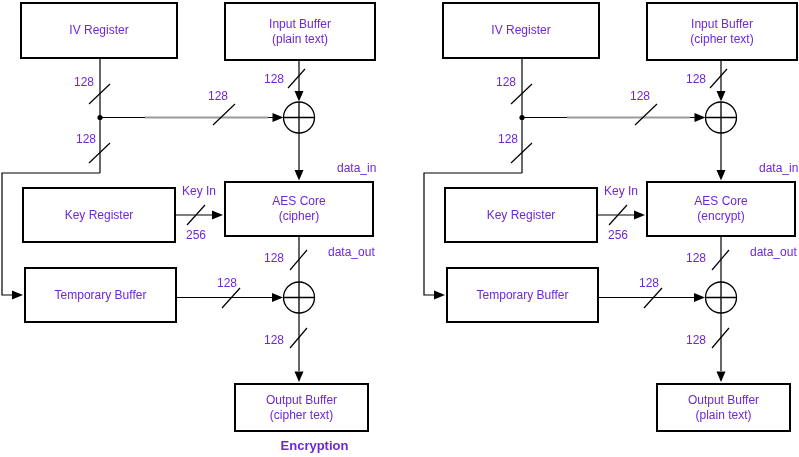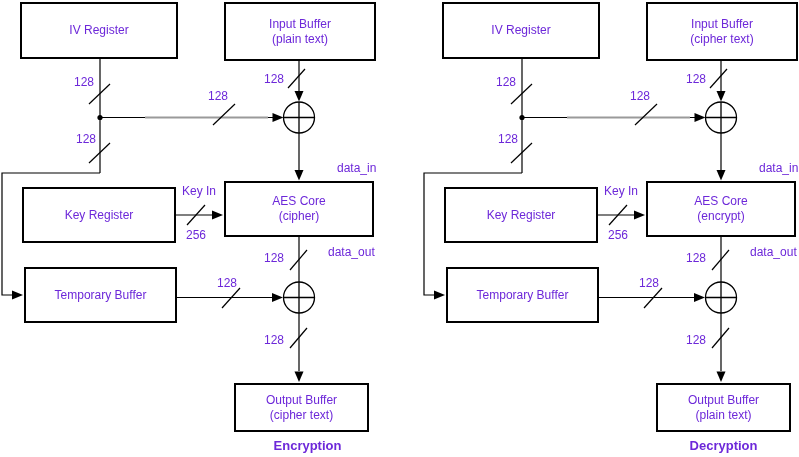--- a/index.html
+++ b/index.html
@@ -113,21 +113,21 @@
     <div class="lbl" style="left:264px; top:73px">128</div>
     <div class="lbl" style="left:208px; top:90px">128</div>
     <div class="lbl" style="left:76px; top:133px">128</div>
     <div class="lbl" style="left:182px; top:185px">Key In</div>
     <div class="lbl" style="left:186px; top:229px">256</div>
     <div class="lbl" style="left:337px; top:162px">data_in</div>
     <div class="lbl" style="left:328px; top:246px">data_out</div>
     <div class="lbl" style="left:264px; top:252px">128</div>
     <div class="lbl" style="left:217px; top:277px">128</div>
     <div class="lbl" style="left:264px; top:334px">128</div>
-    <div class="caption" style="left:240px; top:438px; width:135px">Encryption</div>
+    <div class="caption" style="left:247px; top:438px; width:135px">Encryption</div>
   </div>
 
   <div class="diagram" style="left:422px">
     <div class="box" style="left:20px; top:2px; width:158px; height:57px">
       <div>IV Register</div>
     </div>
     <div class="box" style="left:224px; top:2px; width:152px; height:59px">
       <div>Input Buffer</div>
       <div>(cipher text)</div>
     </div>
@@ -150,16 +150,15 @@
     <div class="lbl" style="left:264px; top:73px">128</div>
     <div class="lbl" style="left:208px; top:90px">128</div>
     <div class="lbl" style="left:76px; top:133px">128</div>
     <div class="lbl" style="left:182px; top:185px">Key In</div>
     <div class="lbl" style="left:186px; top:229px">256</div>
     <div class="lbl" style="left:337px; top:162px">data_in</div>
     <div class="lbl" style="left:328px; top:246px">data_out</div>
     <div class="lbl" style="left:264px; top:252px">128</div>
     <div class="lbl" style="left:217px; top:277px">128</div>
     <div class="lbl" style="left:264px; top:334px">128</div>
-    <div class="caption" style="left:234px; top:438px; width:135px">Decryption</div>
   </div>
 
 </div>
 
 </body></html>

